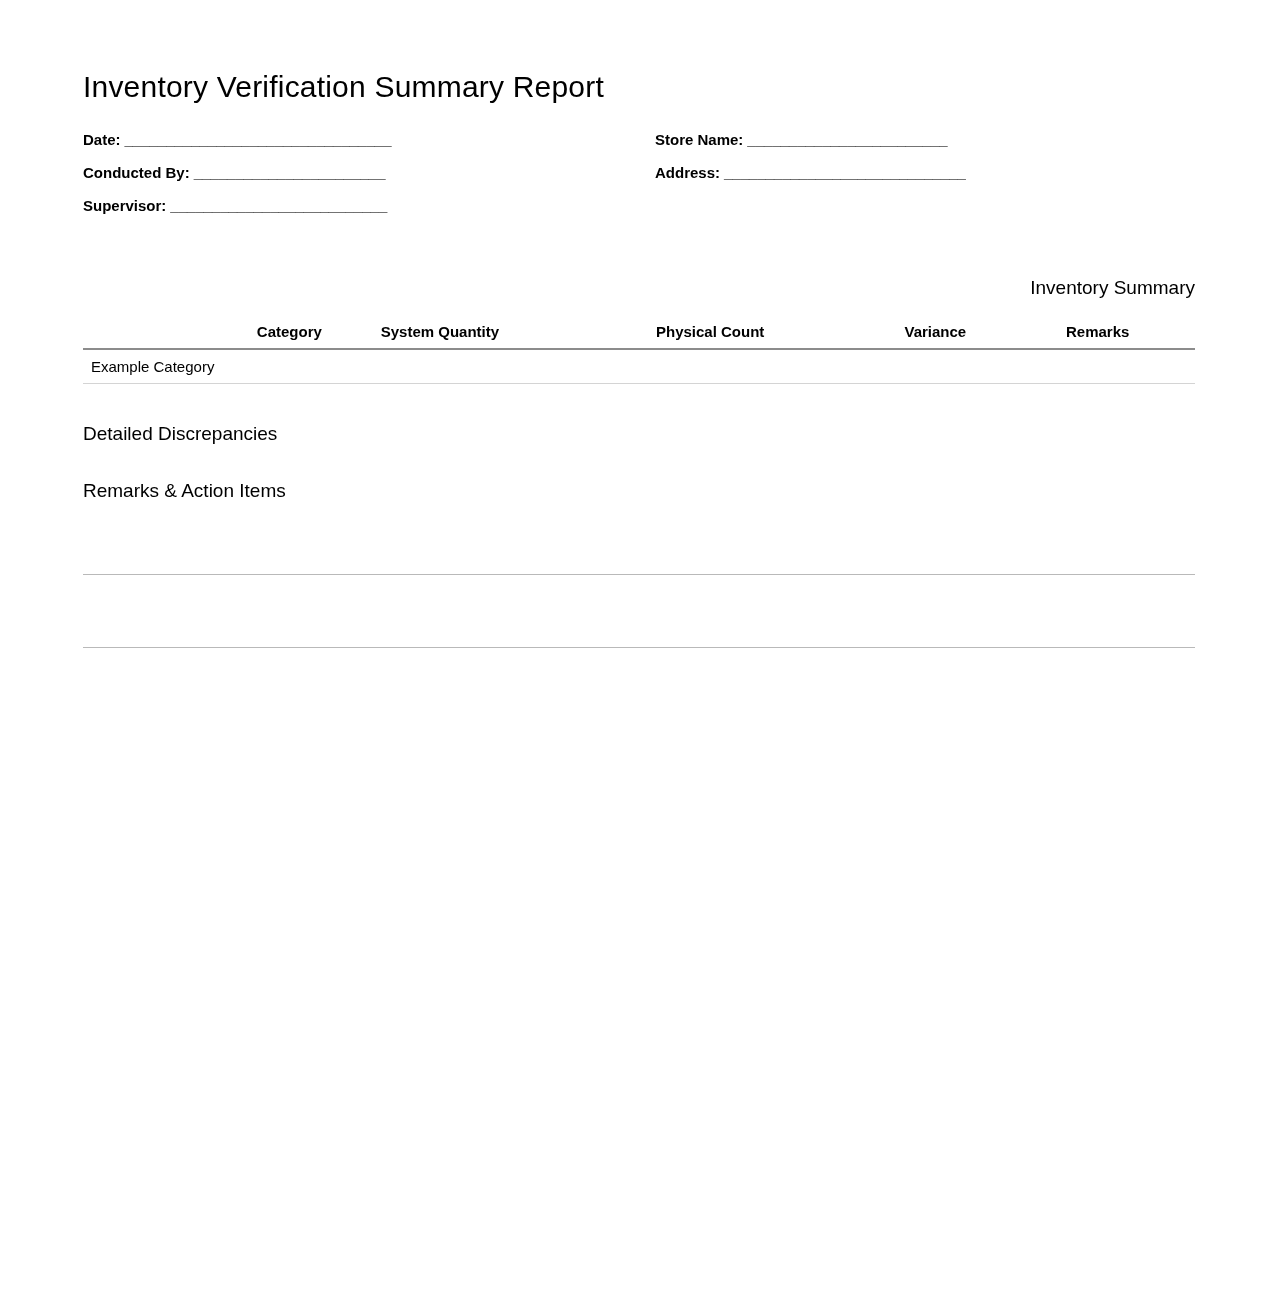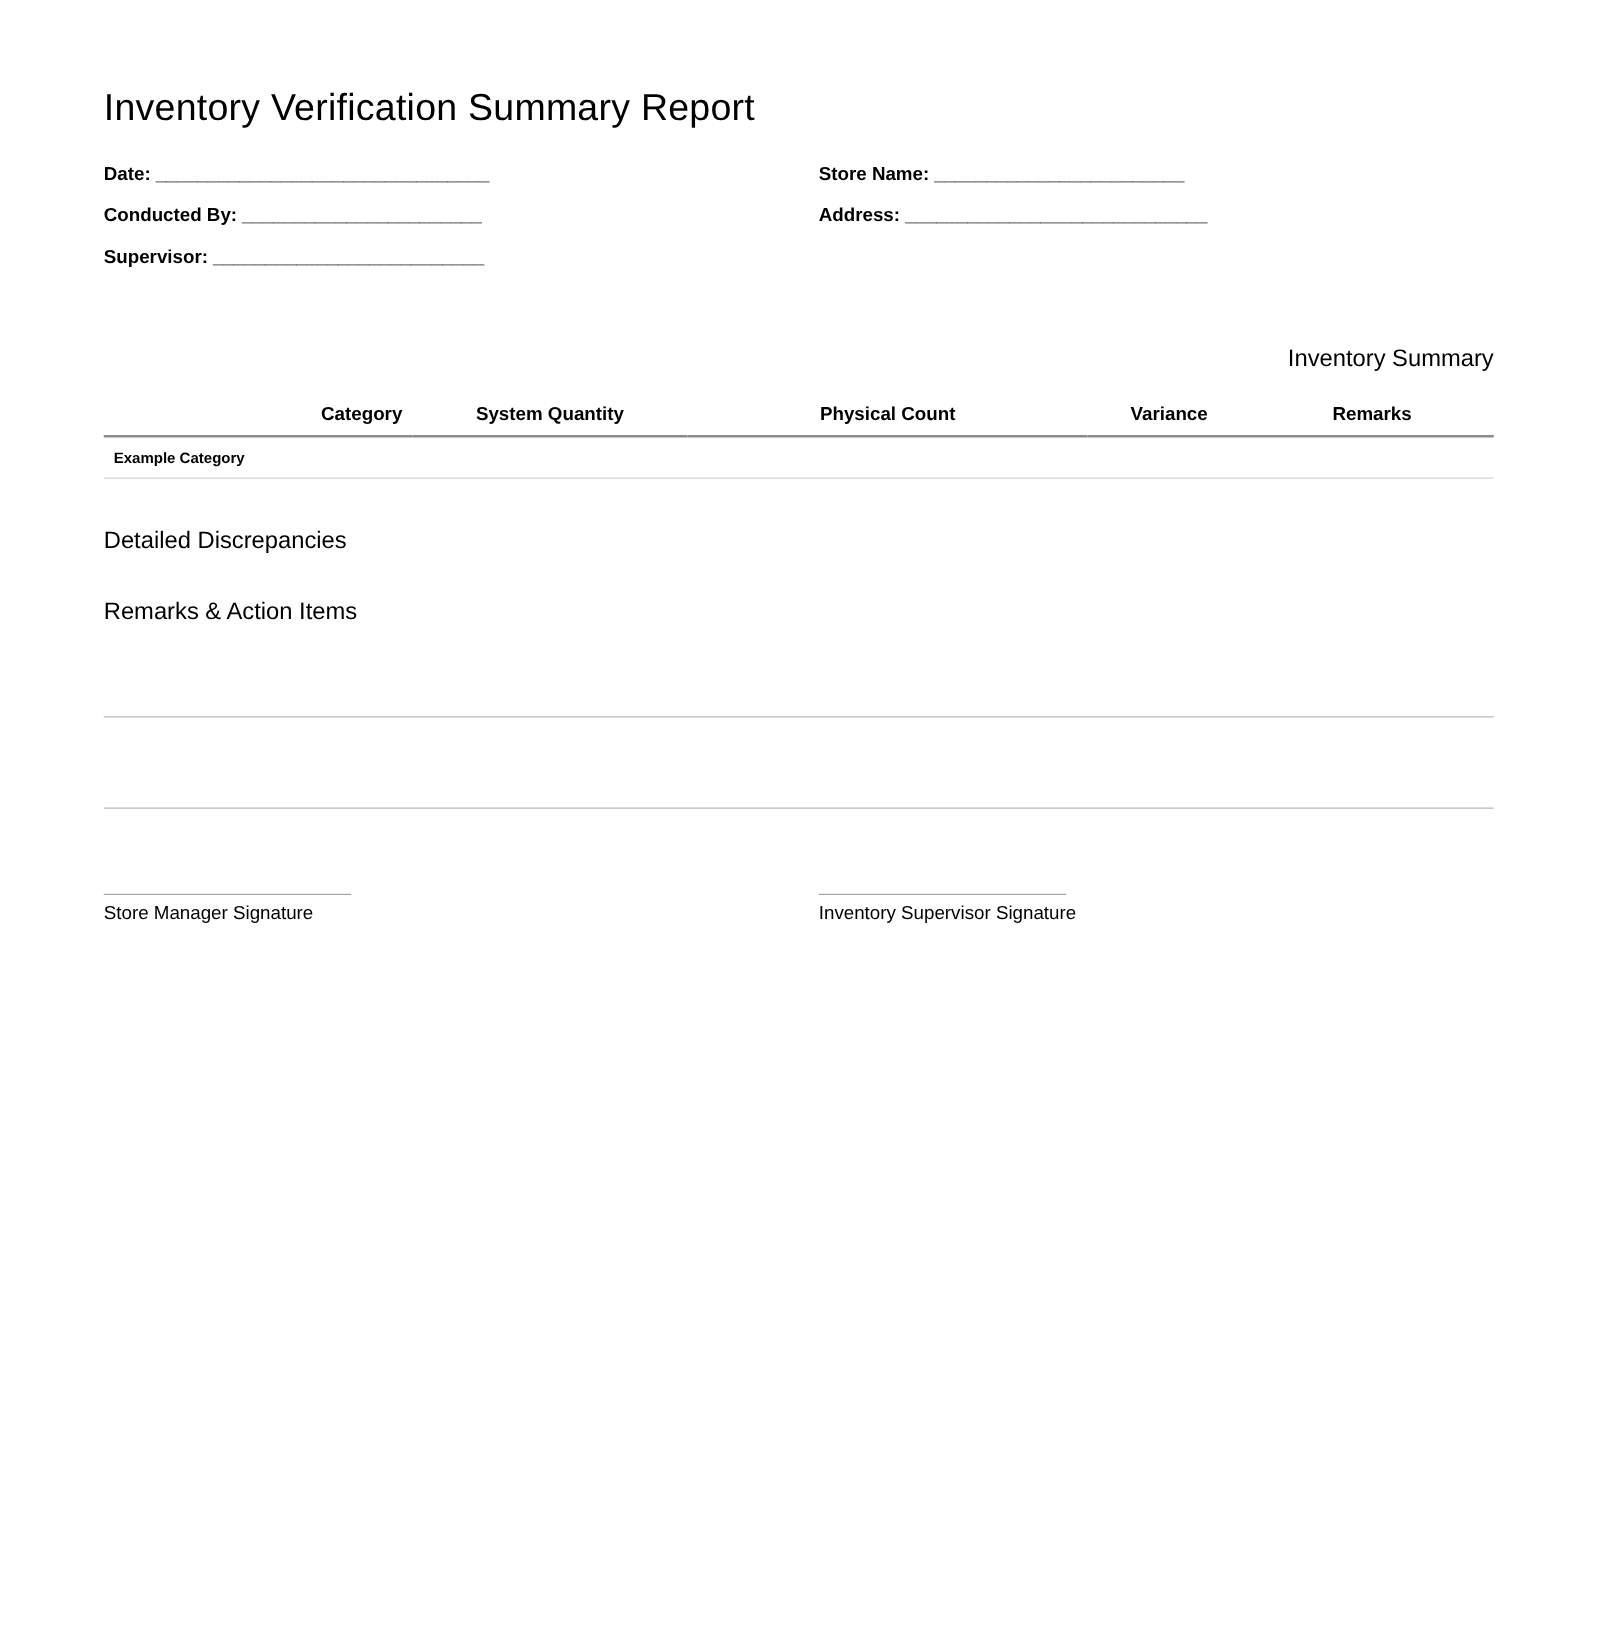--- a/index.html
+++ b/index.html
@@ -59,22 +59,22 @@
     font-size: 15px;
     font-weight: 700;
     text-align: center;
     padding: 8px 8px;
     border-bottom: 2px solid #8c8c8c;
     overflow: hidden;
     white-space: nowrap;
   }
   th.col-first { text-align: right; }
   td {
-    font-size: 12px;
-    font-weight: 700;
+    font-size: 15px;
+    font-weight: 400;
     text-align: center;
     padding: 8px 8px;
     border-bottom: 1px solid #d4d4d4;
     height: 33px;
     overflow: hidden;
     white-space: nowrap;
   }
   td.col-first { text-align: left; }
   .tbl-detailed td { height: 18px; padding: 2px 8px; }
   
@@ -165,24 +165,14 @@
   <h2 class="section-heading h-detailed">Detailed Discrepancies</h2>
 
 
   <h2 class="section-heading h-remarks">Remarks &amp; Action Items</h2>
 
   <div>
     <div class="ruled-line"></div>
     <div class="ruled-line"></div>
   </div>
 
-  <div class="signature-row">
-    <div class="signature-block">
-      <div class="signature-line"></div>
-      <div class="signature-label">Store Manager Signature</div>
-    </div>
-    <div class="signature-block">
-      <div class="signature-line"></div>
-      <div class="signature-label">Inventory Supervisor Signature</div>
-    </div>
-  </div>
 
 </div>
 
 </body></html>

